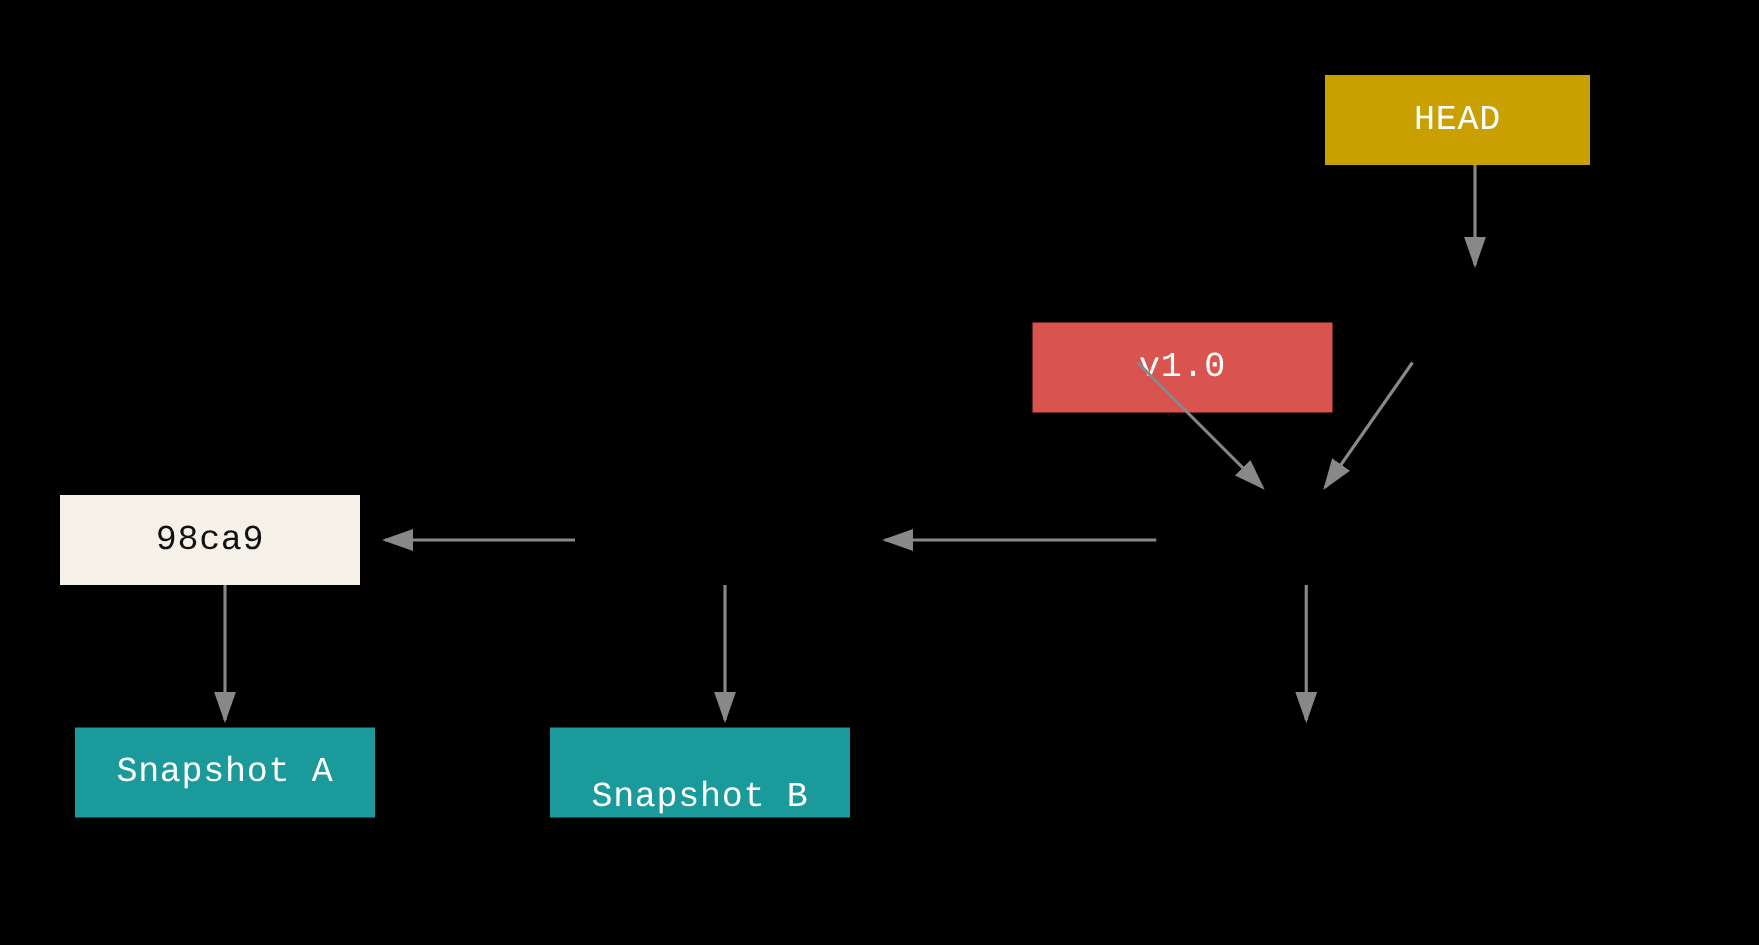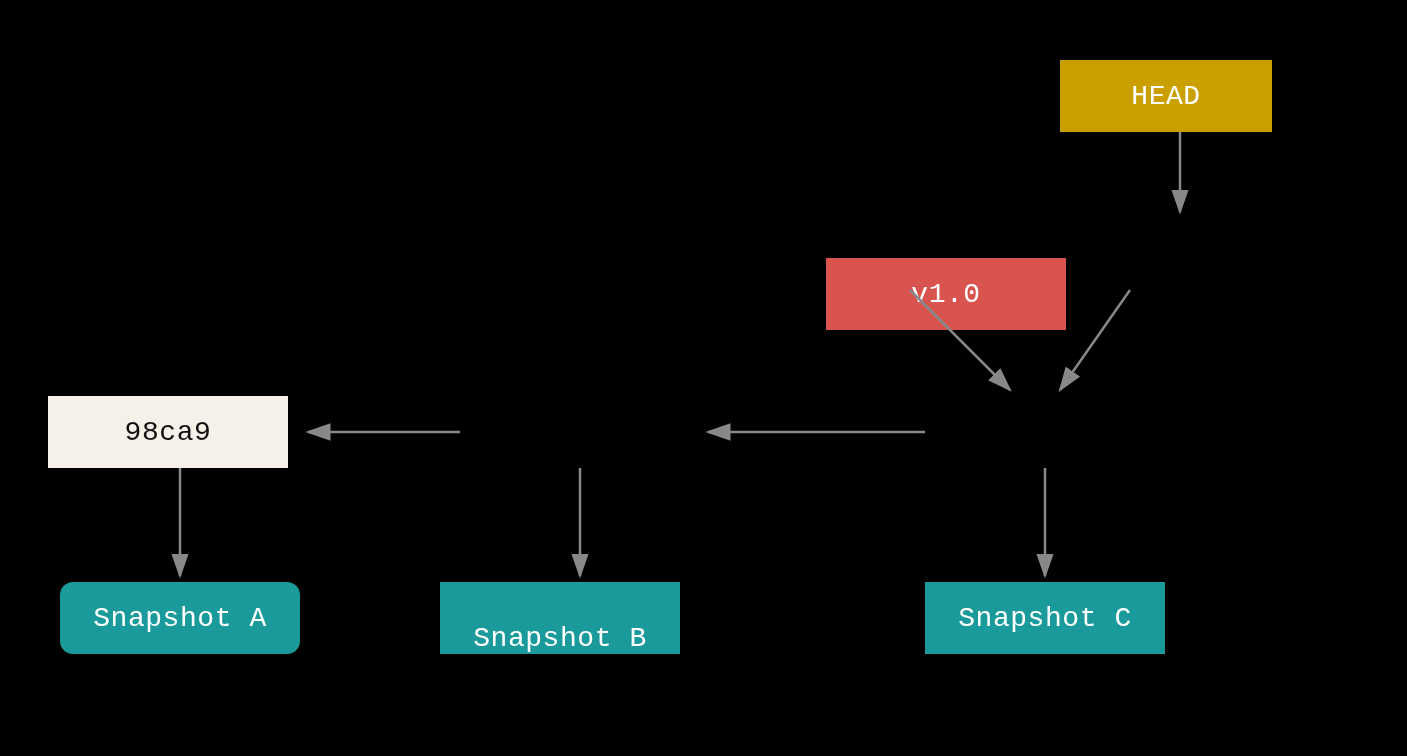--- a/index.html
+++ b/index.html
@@ -80,31 +80,28 @@
   <div class="node node-ref" style="left: 826px; top: 218px; margin-top: 40px;">
     <span>v1.0</span>
   </div>
 
 
 
   <div class="node node-commit" style="left: 48px; top: 396px;">
     <span>98ca9</span>
   </div>
 
-  <div class="node node-snapshot" style="left: 60px; top: 582px; border-radius: 13px;">
+  <div class="node node-snapshot" style="left: 60px; top: 582px;">
     <span>Snapshot A</span>
   </div>
 
   <div class="node node-snapshot" style="left: 440px; top: 582px; align-items: flex-end;">
     <span>Snapshot B</span>
   </div>
 
-  <div class="node node-snapshot" style="left: 925px; top: 582px;">
-    <span>Snapshot C</span>
-  </div>
 
   <svg id="arrows">
     <defs>
       <marker id="arrowhead" markerWidth="10" markerHeight="7" refX="9" refY="3.5" orient="auto">
         <polygon points="0 0, 10 3.5, 0 7" fill="#888888"></polygon>
       </marker>
     </defs>
 
     <line x1="1180" y1="132" x2="1180" y2="212" stroke="#888888" stroke-width="2.5" marker-end="url(#arrowhead)"></line>
 

